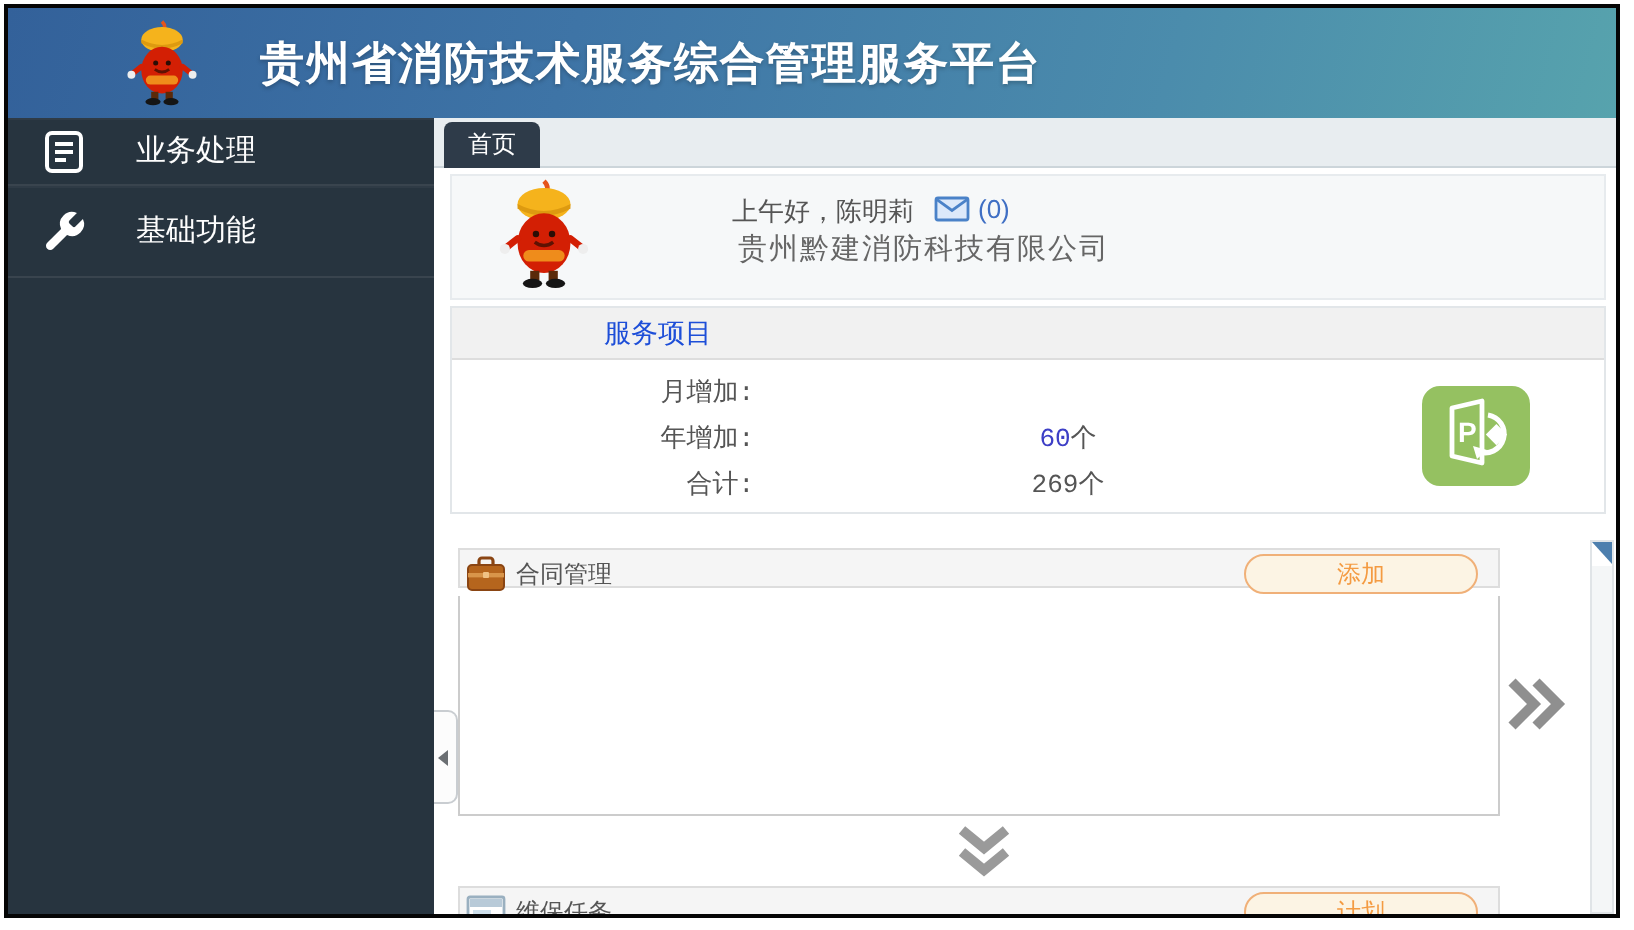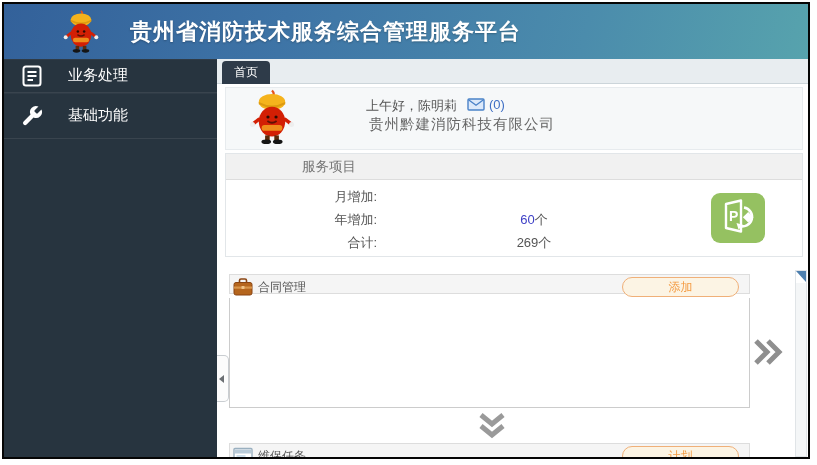--- a/index.html
+++ b/index.html
@@ -46,22 +46,22 @@
   .mail { display:flex; align-items:center; margin-left:10px; cursor:pointer; }
   .mail svg { width:18px; height:13px; }
   .mail-count { font-size:13px; color:#3f6fc4; margin-left:4px; }
   .company { position:absolute; left:143px; top:27px; font-size:14.5px; color:#666;
              letter-spacing:1px; white-space:nowrap; }
 
   
   .service { position:absolute; left:8px; top:94px; width:578px; height:104px;
              background:#fff; border:1px solid #e2e6e9; }
   .service-head { height:26px; background:#f1f1f1; border-bottom:1px solid #dddddd;
-                  line-height:26px; padding-left:76px; font-size:13.5px; color:#737373; }
-  .stat-row { position:absolute; left:0; height:23px; width:100%; }
+                  line-height:26px; padding-left:76px; font-size:13.5px; color:#1d4ed8; }
+  .stat-row { position:absolute; left:0; height:23px; width:100%;font-family:Liberation Mono, monospace; }
   .stat-row.r0 { top:31px; } .stat-row.r1 { top:54px; } .stat-row.r2 { top:77px; }
   .stat-label { position:absolute; left:0; width:151px; text-align:right;
                 font-size:13px; color:#555; line-height:23px; }
   .stat-val { position:absolute; left:238px; width:140px; text-align:center;
               font-size:13px; color:#555; line-height:23px; }
   .stat-val .num { color:#555; }
   .r0 .num, .r1 .num { color:#3d3fc6; }
   .green-tile { position:absolute; left:485px; top:39px; width:54px; height:50px; cursor:pointer; }
 
   

